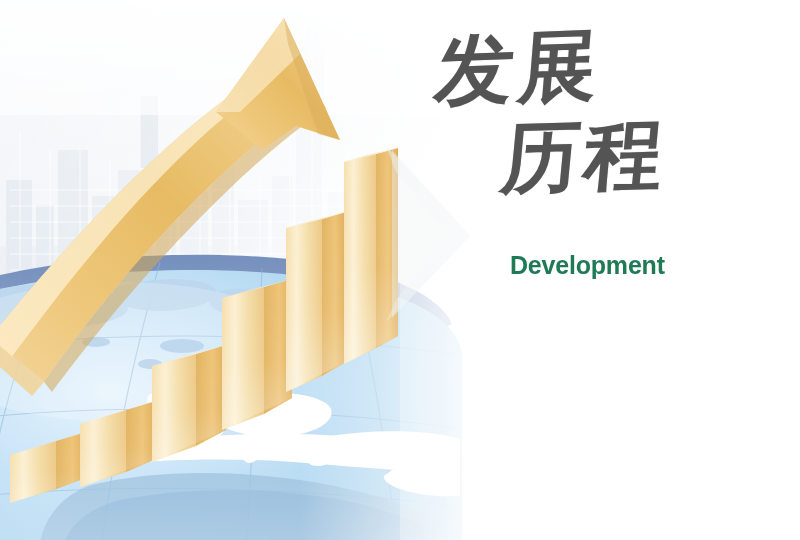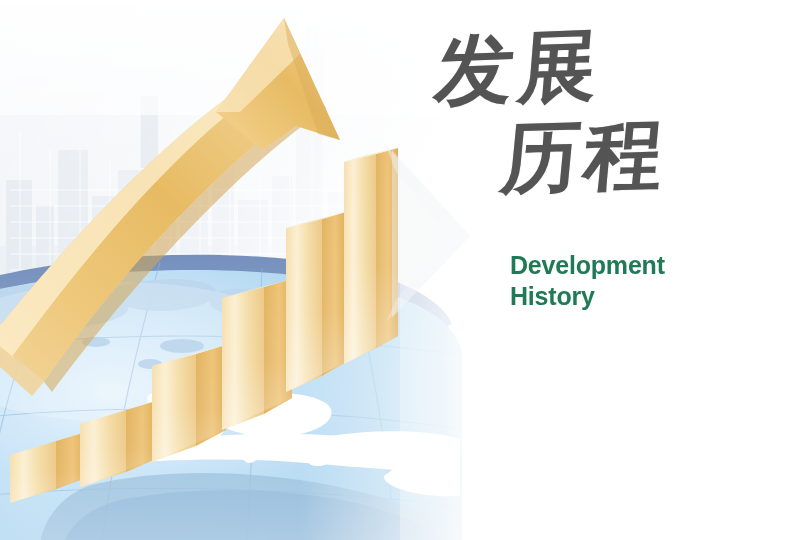--- a/index.html
+++ b/index.html
@@ -397,17 +397,16 @@
 
       <rect x="400" y="0" width="400" height="540" fill="#ffffff" opacity="0.30"></rect>
     </g>
   </svg>
 
   <div class="title-block">
     <div class="cal-line cal-line-1">发展</div>
     <div class="cal-line cal-line-2">历程</div>
     <div class="en-title">
       <span>Development</span>
-      <span>History</span>
     </div>
   </div>
 
 </div>
 
 </body></html>

